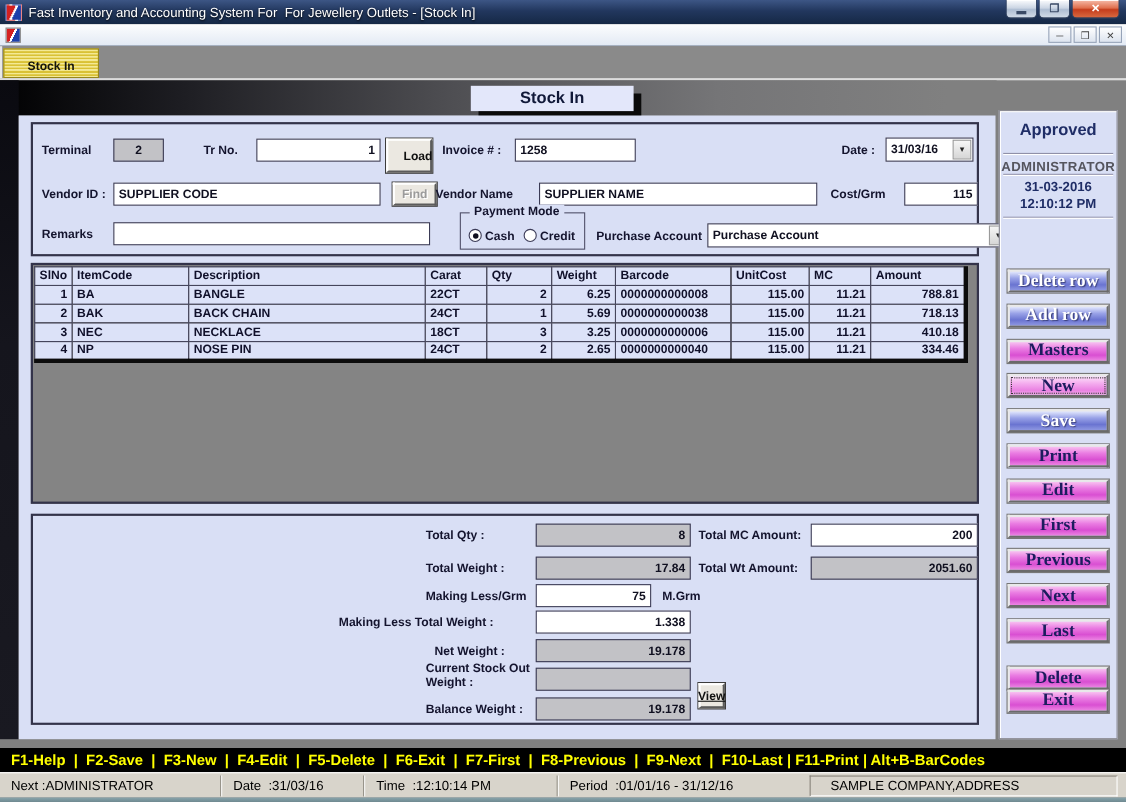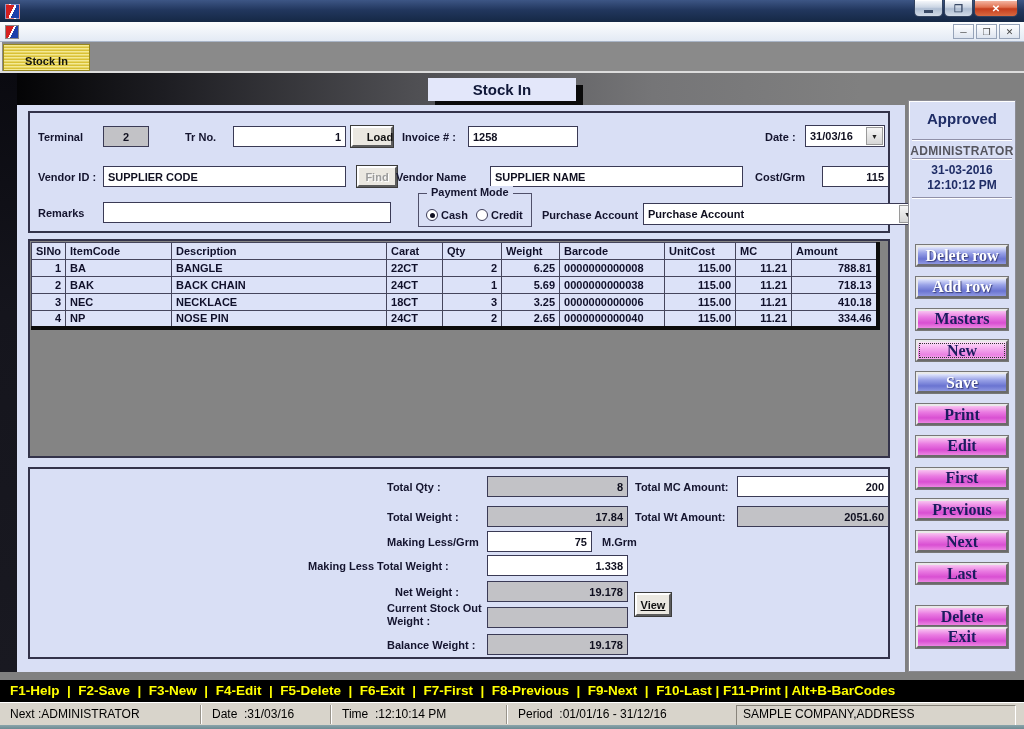--- a/index.html
+++ b/index.html
@@ -122,30 +122,31 @@
     color:#1c1c5e; outline:1px dotted #333; outline-offset:-4px; }
 
   
   .fnbar { position:absolute; left:0; top:680px; width:1024px; height:22px; background:#000;
     color:#ffff00; font-size:13.5px; font-weight:bold; line-height:22px; padding-left:10px; white-space:pre; }
   .statusbar { position:absolute; left:0; top:702px; width:1024px; height:23px;
     background:#d8d4cb; border-top:1px solid #fff; font-size:12px; color:#000; }
   .status-sec { position:absolute; top:3px; height:18px; line-height:17px; white-space:pre; }
   .status-div { position:absolute; top:2px; width:2px; height:19px;
     border-left:1px solid #98948b; border-right:1px solid #fff; }
-  .status-company { position:absolute; left:736px; top:2px; width:280px; height:24px; line-height:17px;
-    padding-left:6px; border:1px solid; border-color:#88847b #fff #fff #88847b; white-space:pre; }
+  .status-company { position:absolute; left:736px; top:2px; width:280px; height:19px; line-height:17px;
+    padding-left:18px; border:1px solid; border-color:#88847b #fff #fff #88847b; white-space:pre; }
   .bottom-strip { position:absolute; left:0; top:725px; width:1024px; height:4px;
     background:linear-gradient(to bottom,#8aa4ab,#6d8a92); }
 </style>
 </head>
 <body>
 
 <div class="titlebar">
   <div class="app-icon"></div>
+  <div class="title-text">Fast Inventory and Accounting System For  For Jewellery Outlets - [Stock In]</div>
   <div class="win-controls">
     <div class="win-btn">
         <div class="glyph-min"></div>
       </div>
     <div class="win-btn">
         <span>❒</span>
       </div>
     <div class="win-btn close">
         <span>✕</span>
       </div>
@@ -171,21 +172,21 @@
   <div class="left-strip"></div>
   <div class="page-title">Stock In</div>
 
   <div class="client">
 
     <div class="panel header-panel">
       <div class="lbl" style="left:8px; top:18px;">Terminal</div>
       <div class="inp ro center" style="left:73px; top:13px; width:46px;">2</div>
       <div class="lbl" style="left:155px; top:18px;">Tr No.</div>
       <div class="inp right" style="left:203px; top:13px; width:113px;">1</div>
-      <div class="btn3d ul-first" style="left:321px; top:13px; width:42px; height:21px;padding-left:16px;">Load</div>
+      <div class="btn3d ul-first" style="left:321px; top:13px; width:42px; height:31px;padding-left:16px;">Load</div>
       <div class="lbl" style="left:372px; top:18px;">Invoice # :</div>
       <div class="inp" style="left:438px; top:13px; width:110px;">1258</div>
       <div class="lbl" style="left:735px; top:18px;">Date :</div>
       <div class="combo" style="left:775px; top:12px; width:80px; height:22px;">
         <span>31/03/16</span>
         <span class="combo-arrow">▼</span>
       </div>
 
       <div class="lbl" style="left:8px; top:58px;">Vendor ID :</div>
       <div class="inp" style="left:73px; top:53px; width:243px;">SUPPLIER CODE</div>
@@ -312,21 +313,21 @@
 
       <div class="lbl" style="left:278px; top:91px;">Making Less Total Weight :</div>
       <div class="inp right" style="left:457px; top:86px; width:141px;">1.338</div>
 
       <div class="lbl" style="left:365px; top:117px;">Net Weight :</div>
       <div class="inp ro right" style="left:457px; top:112px; width:141px;">19.178</div>
 
       <div class="lbl" style="left:357px; top:133px; width:125px; line-height:13px;">Current Stock Out
 Weight :</div>
       <div class="inp ro right" style="left:457px; top:138px; width:141px;"></div>
-      <div class="btn3d ul-first" style="left:605px; top:124px; width:36px; height:23px;text-decoration:underline;">View</div>
+      <div class="btn3d ul-first" style="left:605px; top:152px; width:24px; height:23px;text-decoration:underline;">View</div>
 
       <div class="lbl" style="left:357px; top:170px;">Balance Weight :</div>
       <div class="inp ro right" style="left:457px; top:165px; width:141px;">19.178</div>
     </div>
   </div>
 
   <div class="sidebar">
     <div class="sb-status">Approved</div>
     <div class="sb-sep" style="top:38px;"></div>
     <div class="sb-user">ADMINISTRATOR</div>

